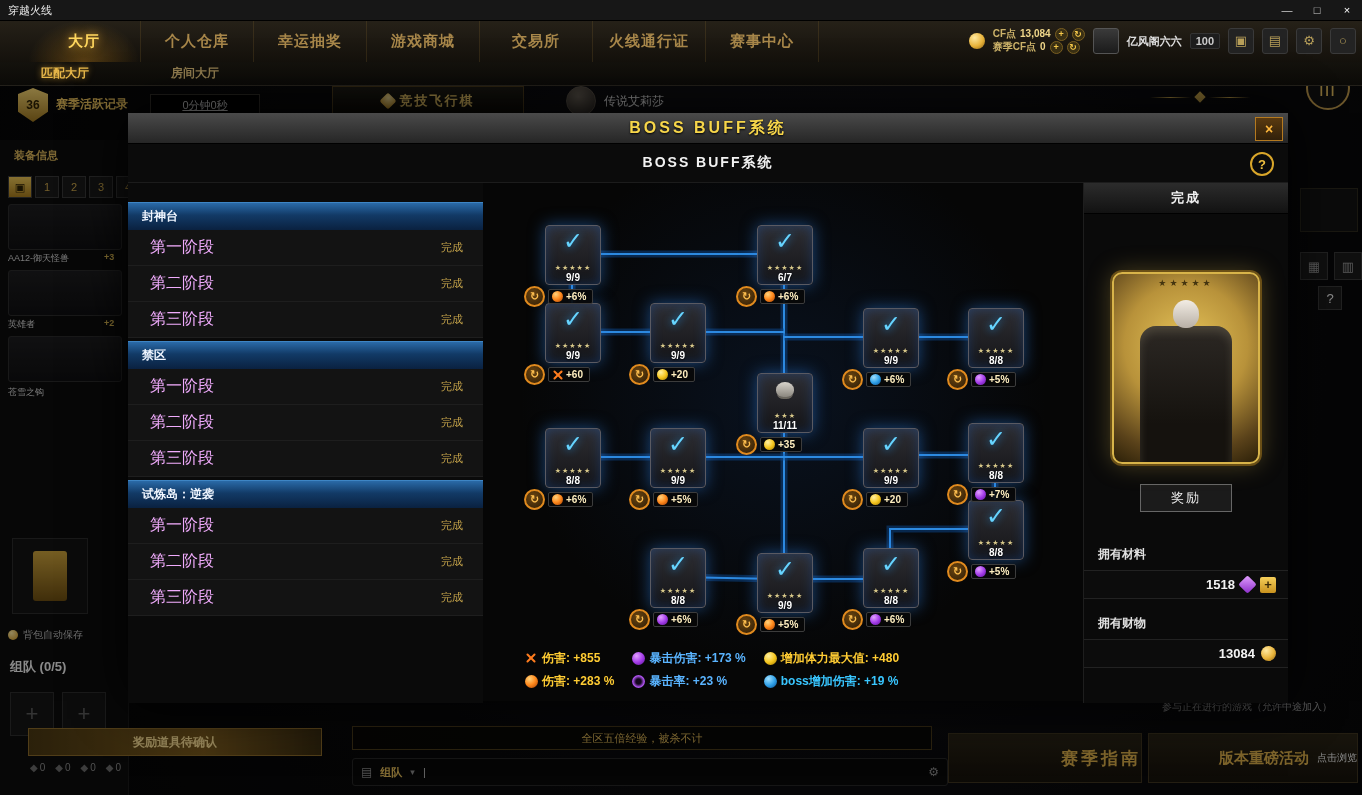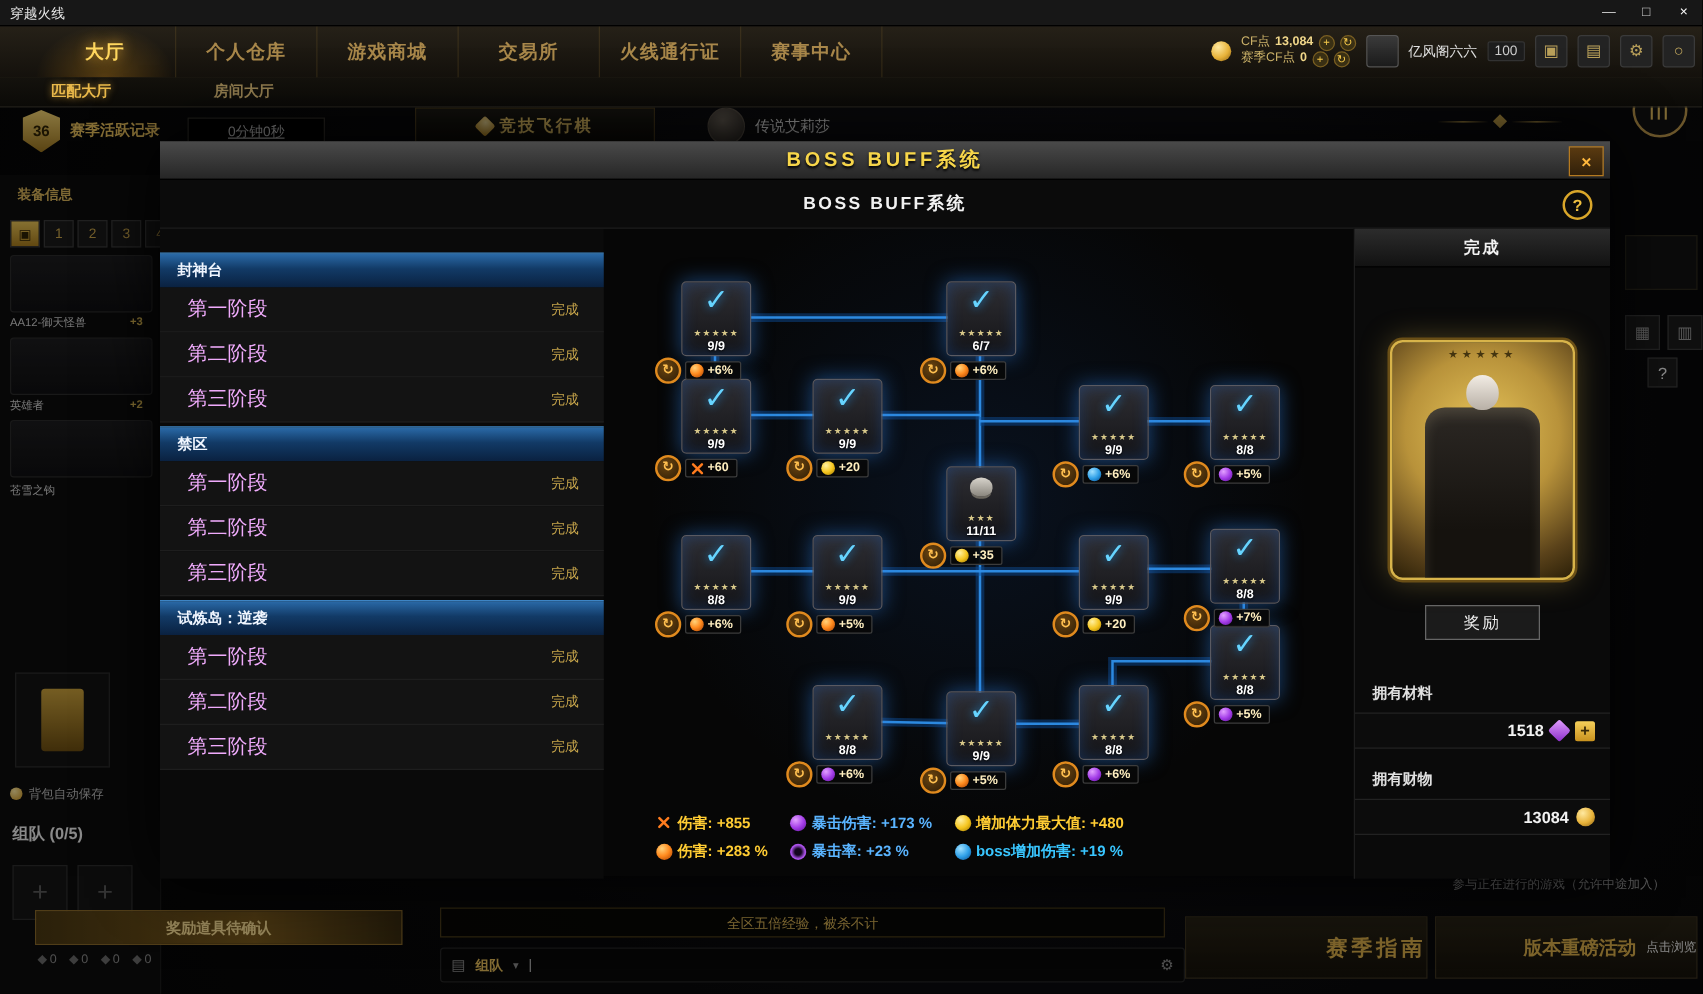--- a/index.html
+++ b/index.html
@@ -15,21 +15,21 @@
   .wctl.close{color:#fff;}
 
   
   .topnav{position:absolute;left:0;top:20px;width:100%;height:42px;
           background:linear-gradient(180deg,#262118,#14110c);border-bottom:1px solid #2c2619;z-index:6;display:flex;}
   .nav-tabs{display:flex;height:100%;padding-left:28px;}
   .nav-tab{width:112px;display:flex;align-items:center;justify-content:center;color:#a8874a;font-size:15px;font-weight:bold;
            border-right:1px solid rgba(140,110,50,.22);letter-spacing:1px;}
   .nav-tab.active{color:#ffd75e;text-shadow:0 0 10px rgba(255,190,60,.9);
            background:radial-gradient(ellipse at 50% 100%, rgba(255,170,30,.28), transparent 70%);}
-  .nav-right{position:absolute;right:6px;top:0;height:42px;display:flex;align-items:center;gap:8px;}
+  .nav-right{position:absolute;right:6px;top:0;height:42px;display:flex;align-items:center;gap:8px;font-weight:bold;}
   .coin{width:16px;height:16px;border-radius:50%;background:radial-gradient(circle at 35% 30%,#ffe9a0,#e8b33a 55%,#8a5f12);}
   .cfbox{display:flex;flex-direction:column;justify-content:center;line-height:1.25;}
   .cfrow{display:flex;align-items:center;gap:4px;font-size:10px;color:#cdb36a;}
   .cfrow b{color:#f0d78a;}
   .mini{display:inline-block;width:11px;height:11px;border-radius:50%;background:#3a3014;color:#f5c84a;font-size:9px;
         line-height:11px;text-align:center;border:1px solid #7a5f22;}
   .avatar{width:24px;height:24px;background:linear-gradient(#3a3a3a,#1c1c1c);border:1px solid #555;border-radius:3px;}
   .uname{color:#e0e0e0;font-size:11px;}
   .lvl{color:#ccc;font-size:11px;background:#1d1d1d;border:1px solid #333;padding:1px 5px;border-radius:2px;}
   .chip{width:24px;height:24px;background:#232323;border:1px solid #3a3a3a;border-radius:3px;color:#b9a05a;
@@ -281,20 +281,21 @@
   <span class="wtitle">穿越火线</span>
   <span class="wctl">—</span>
   <span class="wctl">□</span>
   <span class="wctl close">×</span>
 </div>
 
 <div class="topnav">
   <div class="nav-tabs">
       <div class="nav-tab active">大厅</div>
       <div class="nav-tab">个人仓库</div>
+      <div class="nav-tab">幸运抽奖</div>
       <div class="nav-tab">游戏商城</div>
       <div class="nav-tab">交易所</div>
       <div class="nav-tab">火线通行证</div>
       <div class="nav-tab">赛事中心</div>
     </div>
   <div class="nav-right">
     <span class="coin"></span>
     <span class="cfbox">
       <span class="cfrow">
           <span>CF点</span>

